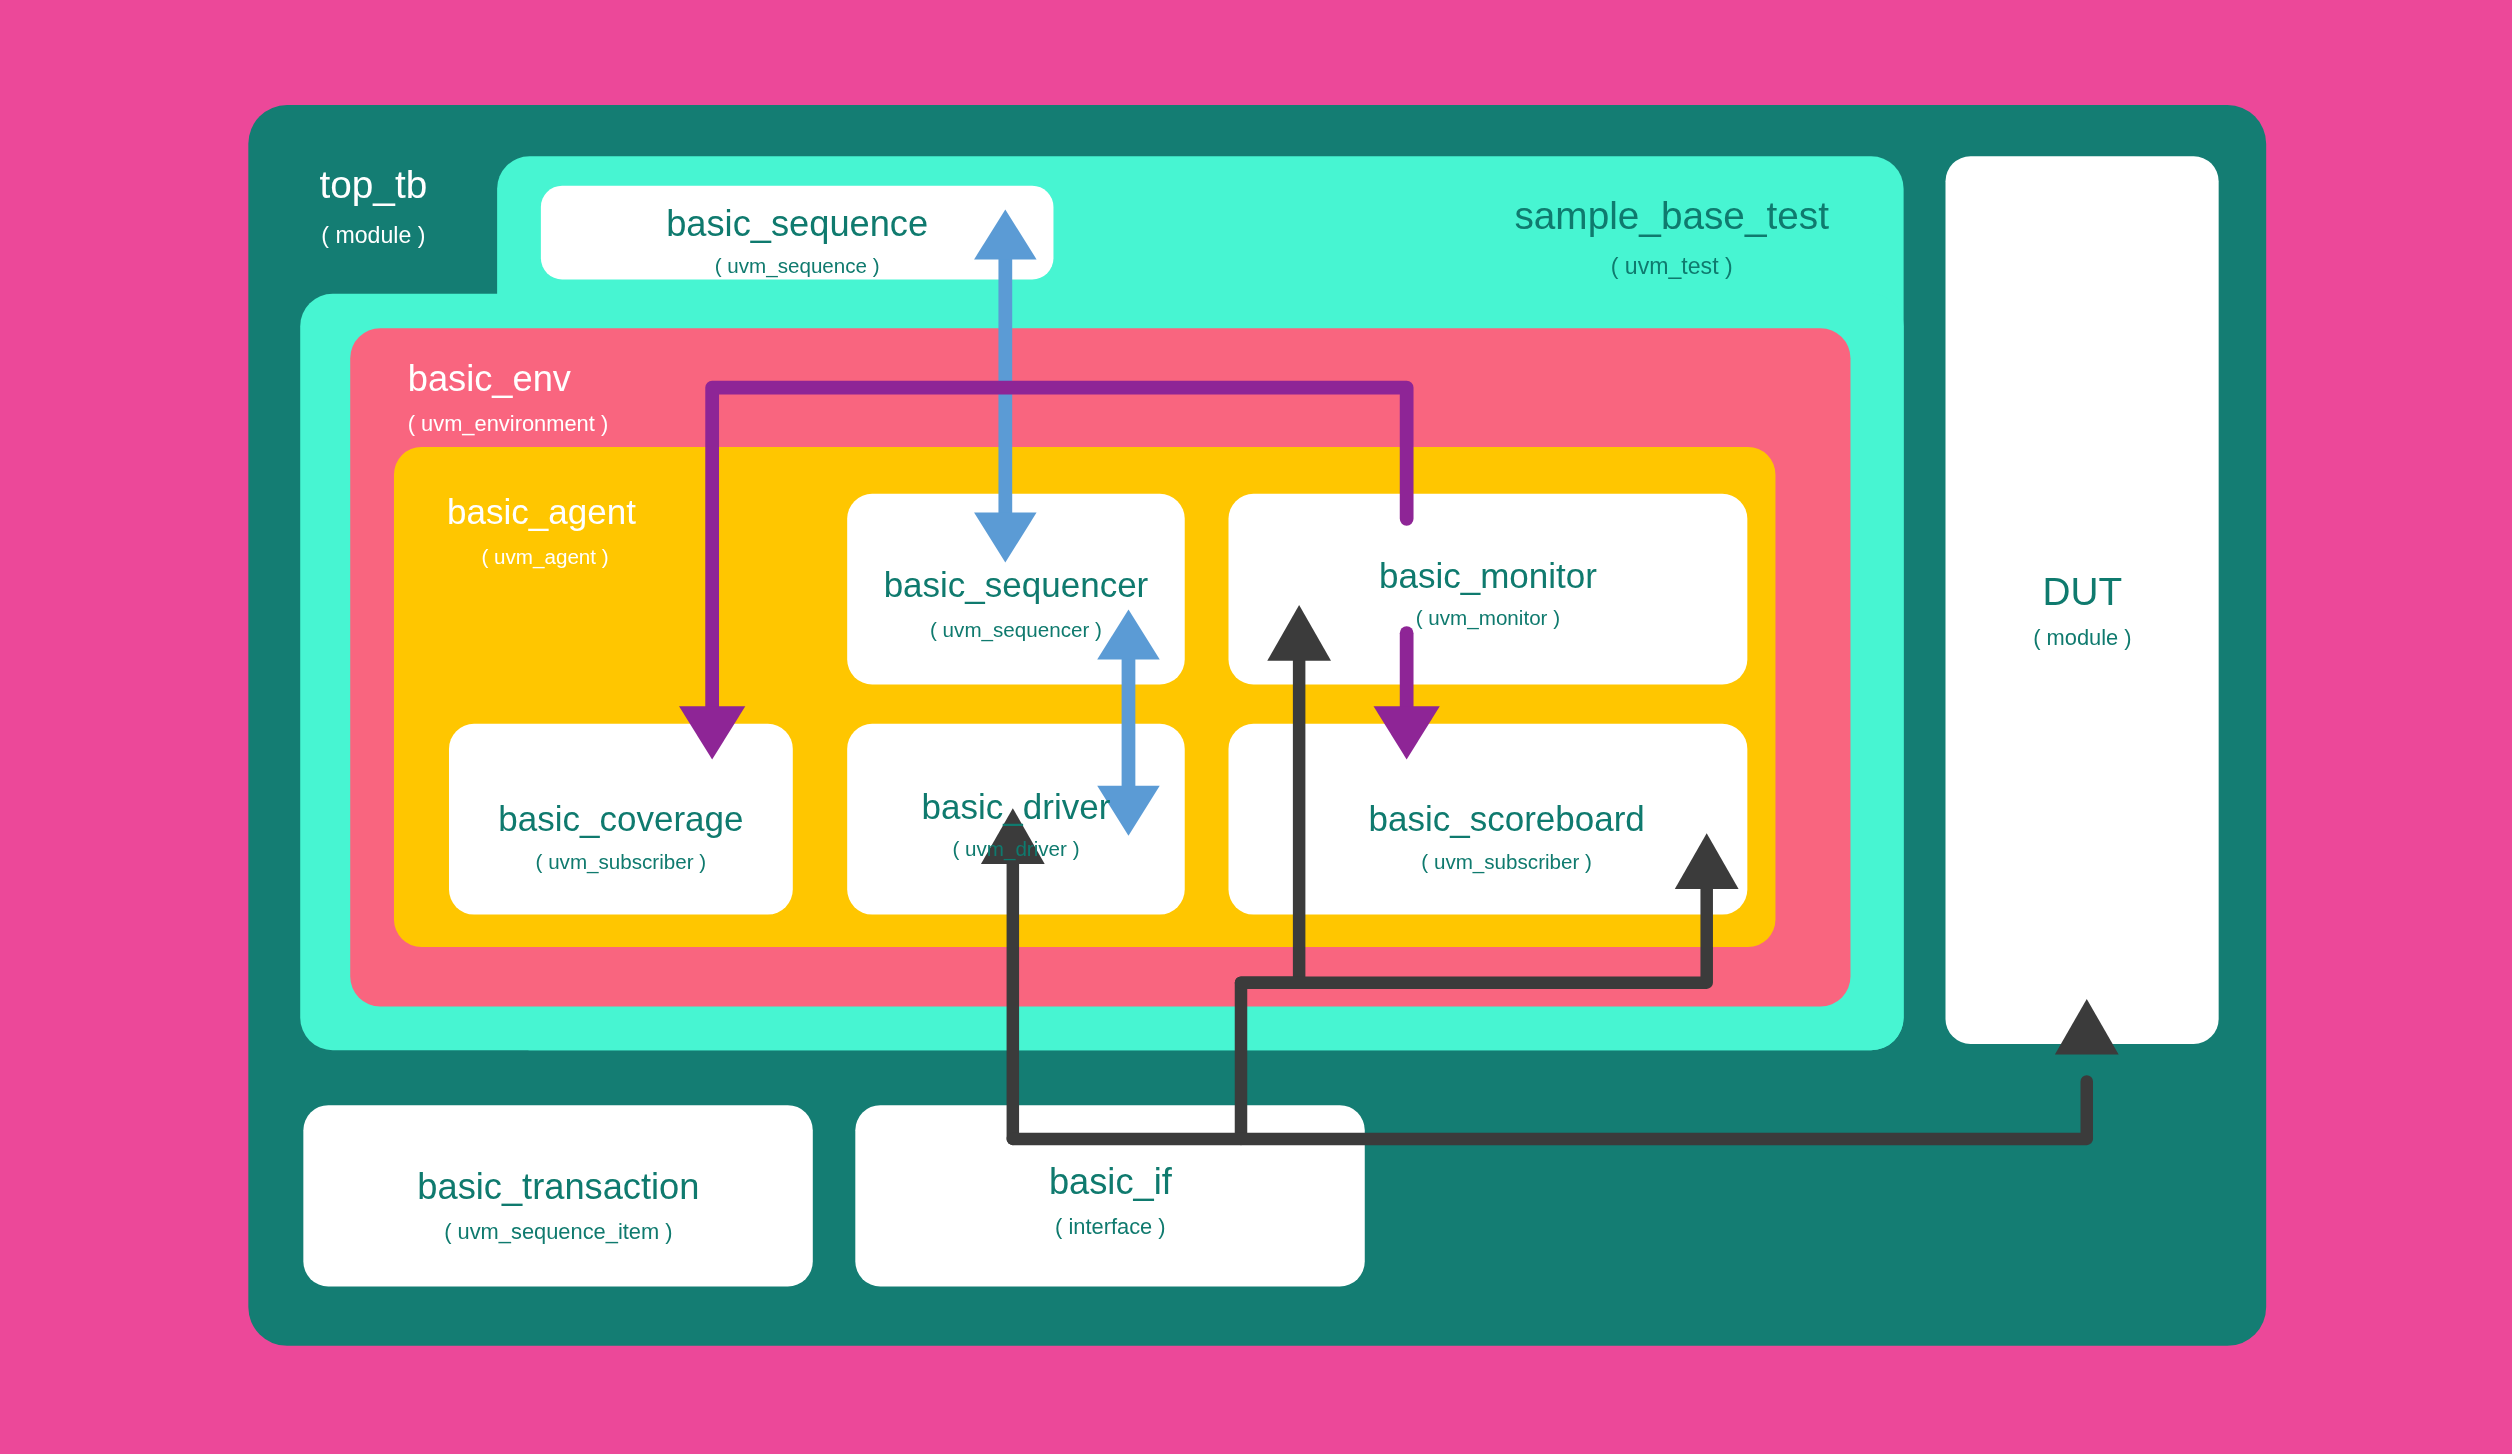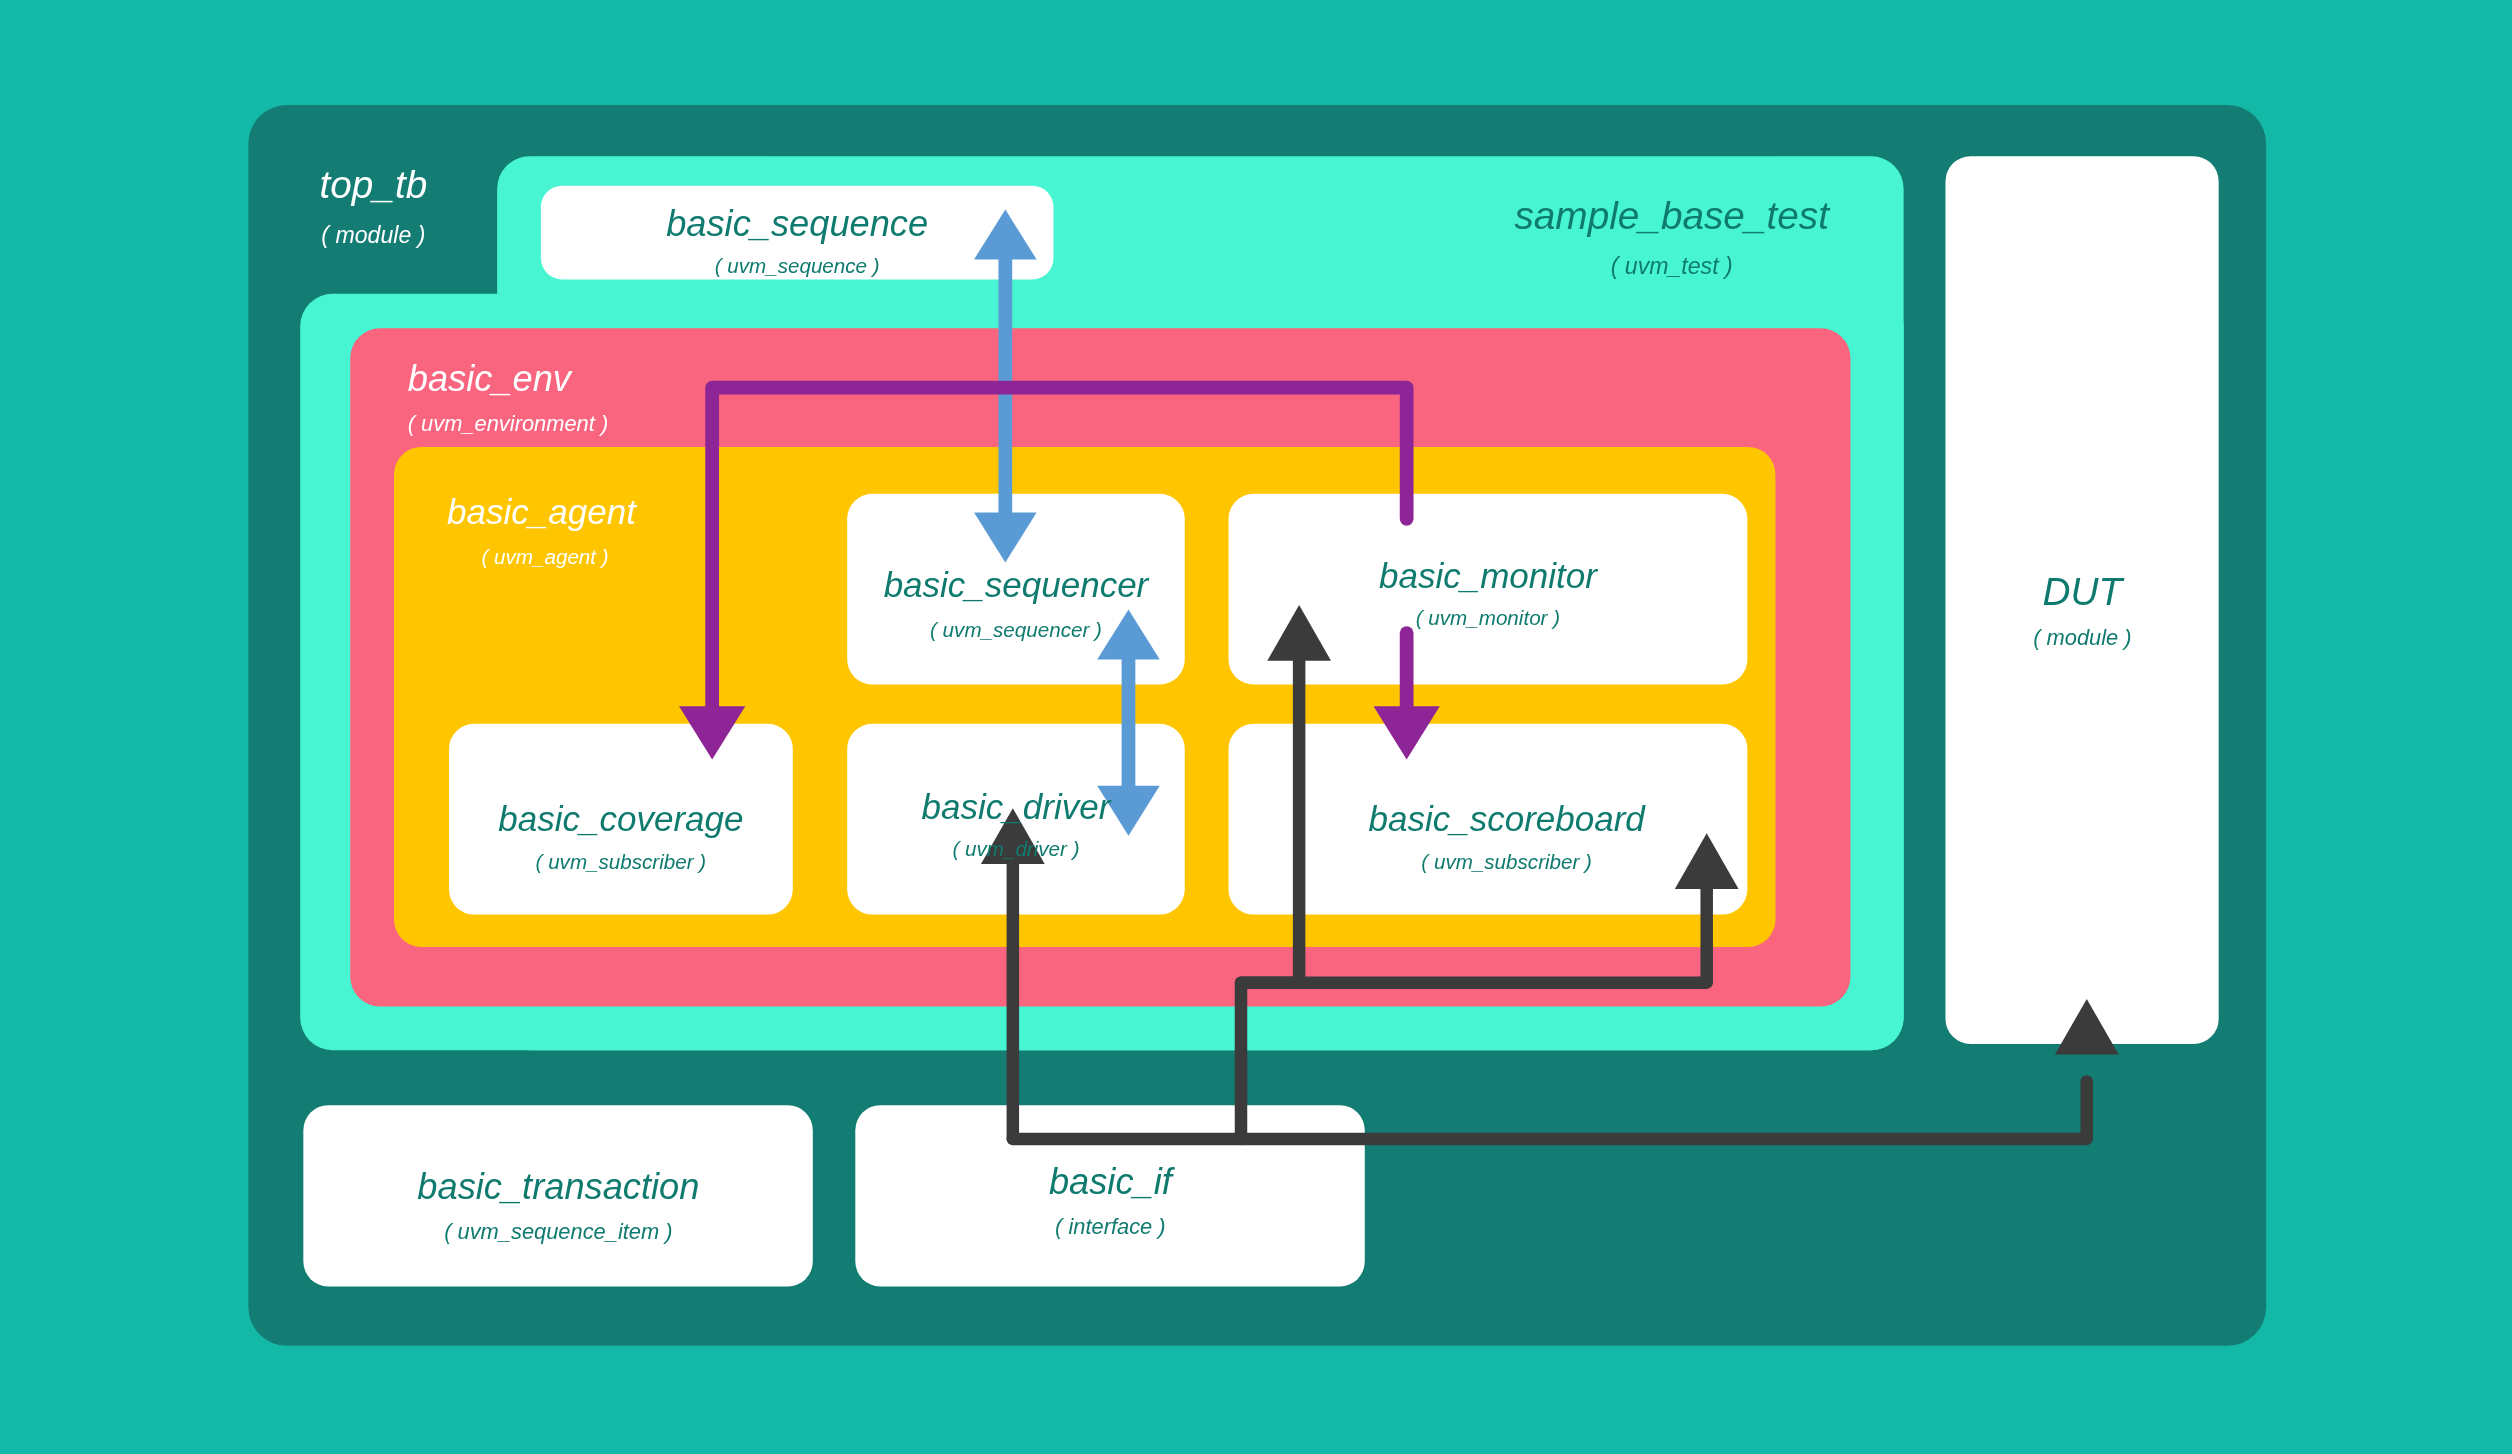--- a/index.html
+++ b/index.html
@@ -1,17 +1,17 @@
 <!DOCTYPE html>
 <html style="font-size:10px"><head>
 <meta charset="utf-8">
 <style>
   html,body{margin:0;padding:0;background:#ffffff;}
   body{font-family:"Liberation Sans", sans-serif;}
-  #stage{position:relative;width:2512px;height:1454px;background:#14b8a6;overflow:hidden;font-style:italic;}
+  #stage{position:relative;width:2512px;height:1454px;background:#ec4899;overflow:hidden;}
   svg#diagram{position:absolute;left:0;top:0;width:2512px;height:1454px;}
   .blk-title{font-family:"Liberation Sans", sans-serif;font-weight:400;}
   .blk-sub{font-family:"Liberation Sans", sans-serif;font-weight:400;}
 </style>
 </head>
 <body>
 
 <div id="stage">
 <svg id="diagram" viewBox="0 0 4018 2326" xmlns="http://www.w3.org/2000/svg">
 

